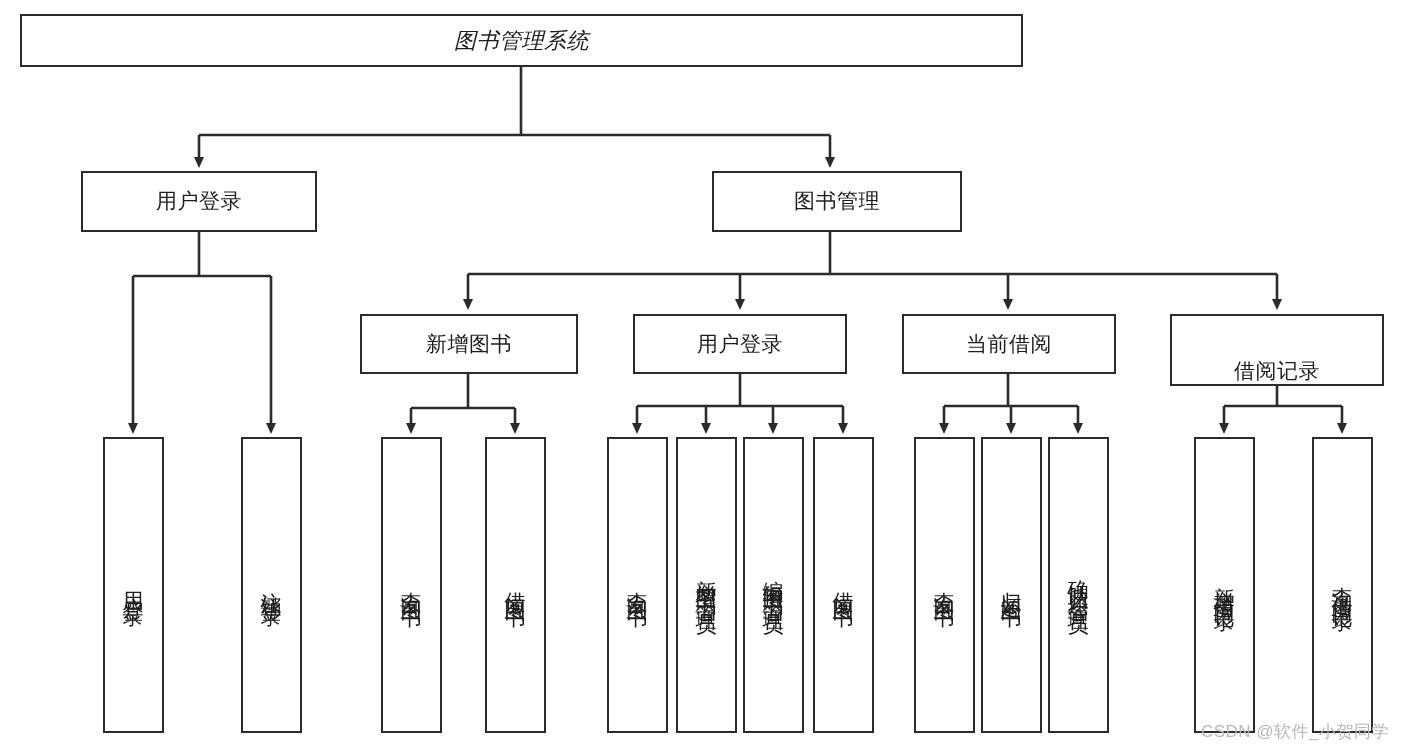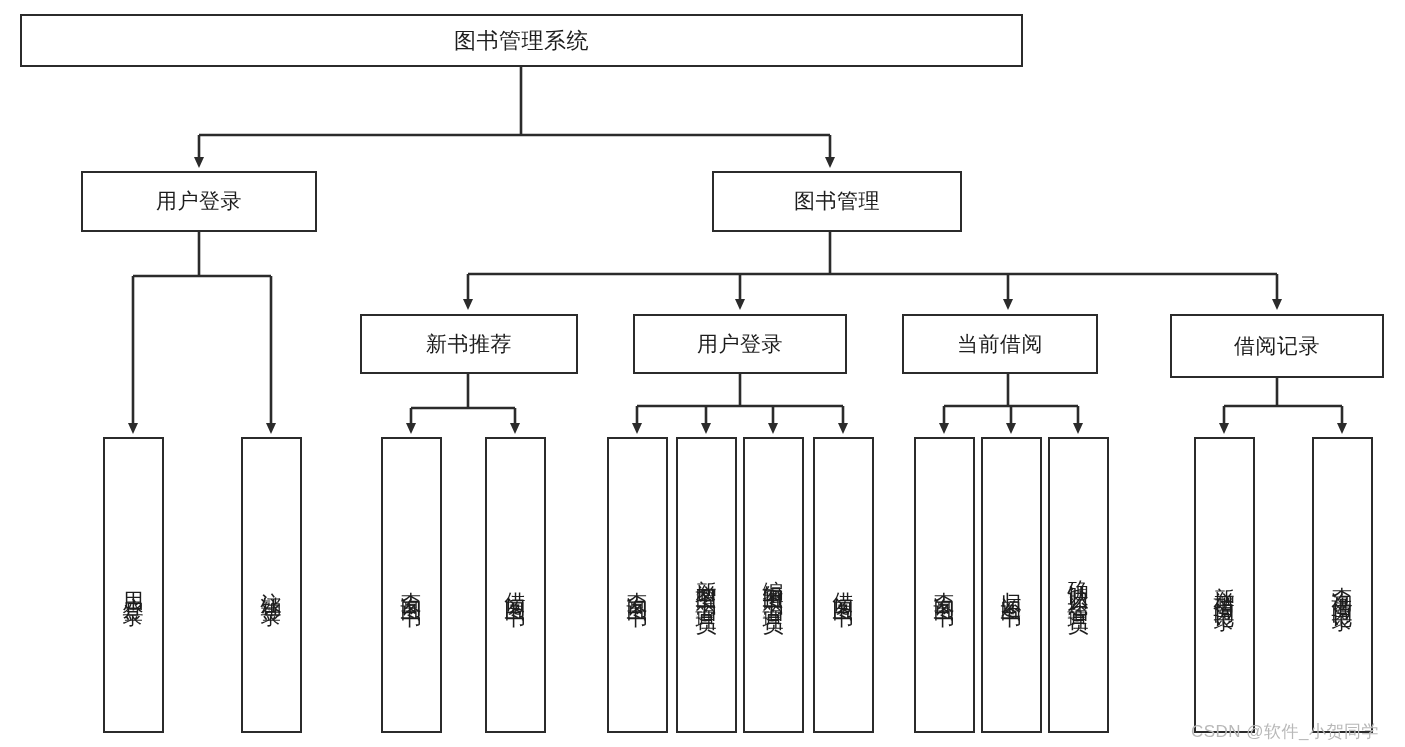--- a/index.html
+++ b/index.html
@@ -51,21 +51,21 @@
   .node.v .lbl{
     writing-mode:vertical-rl;
     text-orientation:upright;
     font-size:21px;
     line-height:1.0;
     letter-spacing:5px;
     white-space:nowrap;
   }
   #watermark{
     position:absolute;
-    right:26px;
+    right:16px;
     bottom:4px;
     font-size:17px;
     color:#b8b8b8;
     white-space:nowrap;
     letter-spacing:0.5px;
   }
 </style>
 </head>
 <body>
 
@@ -114,41 +114,41 @@
       <path d="M1011,406 L1011,424" marker-end="url(#arrow)"></path>
       <path d="M1078,406 L1078,424" marker-end="url(#arrow)"></path>
 
       <path d="M1277,374 L1277,406"></path>
       <path d="M1224,406 L1342,406"></path>
       <path d="M1224,406 L1224,424" marker-end="url(#arrow)"></path>
       <path d="M1342,406 L1342,424" marker-end="url(#arrow)"></path>
     </g>
   </svg>
 
-  <div class="node h root" style="left:20px;top:14px;width:1003px;height:53px;">
+  <div class="node h root" style="left:20px;top:14px;width:1003px;height:53px;font-style:italic;">
     <span class="lbl">图书管理系统</span>
   </div>
 
   <div class="node h" style="left:81px;top:171px;width:236px;height:61px;">
     <span class="lbl">用户登录</span>
   </div>
   <div class="node h" style="left:712px;top:171px;width:250px;height:61px;">
     <span class="lbl">图书管理</span>
   </div>
 
   <div class="node h" style="left:360px;top:314px;width:218px;height:60px;">
-    <span class="lbl">新书推荐</span>
+    <span class="lbl">新增图书</span>
   </div>
   <div class="node h" style="left:633px;top:314px;width:214px;height:60px;">
     <span class="lbl">用户登录</span>
   </div>
-  <div class="node h" style="left:902px;top:314px;width:196px;height:60px;">
+  <div class="node h" style="left:902px;top:314px;width:214px;height:60px;">
     <span class="lbl">当前借阅</span>
   </div>
-  <div class="node h" style="left:1170px;top:314px;width:214px;height:64px;">
+  <div class="node h" style="left:1170px;top:314px;width:214px;height:72px;align-items:flex-end;">
     <span class="lbl">借阅记录</span>
   </div>
 
   <div class="node v" style="left:103px;top:437px;width:61px;height:296px;">
     <span class="lbl">用户登录</span>
   </div>
   <div class="node v" style="left:241px;top:437px;width:61px;height:296px;">
     <span class="lbl">注销登录</span>
   </div>
 

